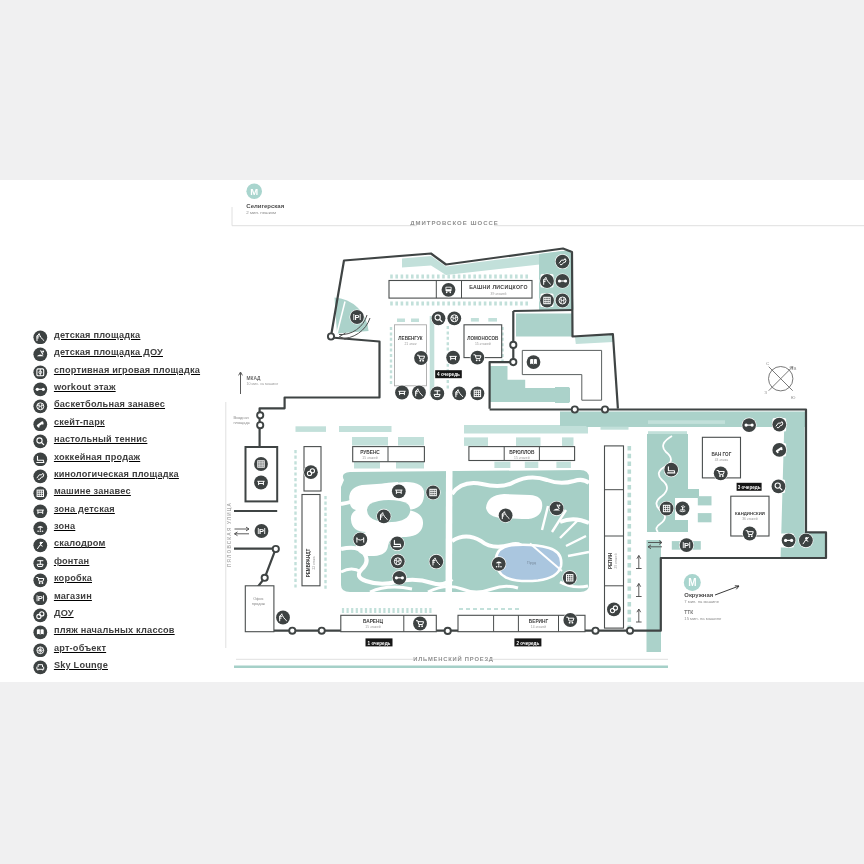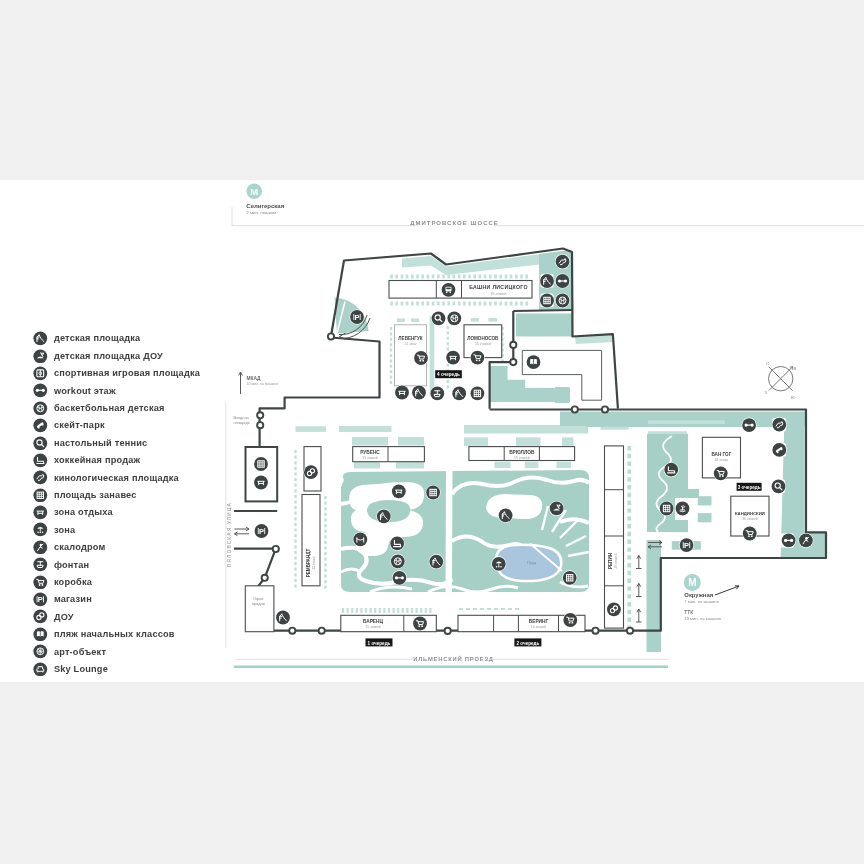--- a/index.html
+++ b/index.html
@@ -1,21 +1,21 @@
 <!DOCTYPE html>
 <html><head>
 <meta charset="utf-8">
 <style>
   html,body{margin:0;padding:0;}
   *{-webkit-font-smoothing:antialiased;}
   body{width:864px;height:864px;position:relative;overflow:hidden;background:#fff;
        font-family:"Liberation Sans", sans-serif;}
   .band{position:absolute;left:0;width:864px;background:#f0f0f1;}
   #legend{position:absolute;left:33.3px;top:329.8px;}
-  .lrow{height:17.4px;display:flex;align-items:center;}
+  .lrow{height:17.4px;display:flex;align-items:flex-start;text-decoration:underline;}
   .lic{width:14.6px;height:14.6px;margin-right:6px;flex:0 0 auto;}
   .ltx{font-size:9.2px;font-weight:bold;color:#3e3e3e;letter-spacing:0.2px;white-space:nowrap;}
   #map{position:absolute;left:0;top:0;}
 </style>
 </head>
 <body>
 
 <svg width="0" height="0" style="position:absolute">
 <defs>
 <g id="cir">
@@ -169,21 +169,21 @@
   <div class="lrow">
       <svg class="lic" viewBox="-7.3 -7.3 14.6 14.6">
         <use href="#g-workout"></use>
       </svg>
       <span class="ltx">workout этаж</span>
     </div>
   <div class="lrow">
       <svg class="lic" viewBox="-7.3 -7.3 14.6 14.6">
         <use href="#g-ball"></use>
       </svg>
-      <span class="ltx">баскетбольная детская</span>
+      <span class="ltx">баскетбольная занавес</span>
     </div>
   <div class="lrow">
       <svg class="lic" viewBox="-7.3 -7.3 14.6 14.6">
         <use href="#g-skate"></use>
       </svg>
       <span class="ltx">скейт-парк</span>
     </div>
   <div class="lrow">
       <svg class="lic" viewBox="-7.3 -7.3 14.6 14.6">
         <use href="#g-tennis"></use>
@@ -199,27 +199,27 @@
   <div class="lrow">
       <svg class="lic" viewBox="-7.3 -7.3 14.6 14.6">
         <use href="#g-dog"></use>
       </svg>
       <span class="ltx">кинологическая площадка</span>
     </div>
   <div class="lrow">
       <svg class="lic" viewBox="-7.3 -7.3 14.6 14.6">
         <use href="#g-grid"></use>
       </svg>
-      <span class="ltx">площадь занавес</span>
+      <span class="ltx">машине занавес</span>
     </div>
   <div class="lrow">
       <svg class="lic" viewBox="-7.3 -7.3 14.6 14.6">
         <use href="#g-bench"></use>
       </svg>
-      <span class="ltx">зона отдыха</span>
+      <span class="ltx">зона детская</span>
     </div>
   <div class="lrow">
       <svg class="lic" viewBox="-7.3 -7.3 14.6 14.6">
         <use href="#g-beach"></use>
       </svg>
       <span class="ltx">зона</span>
     </div>
   <div class="lrow">
       <svg class="lic" viewBox="-7.3 -7.3 14.6 14.6">
         <use href="#g-climb"></use>

